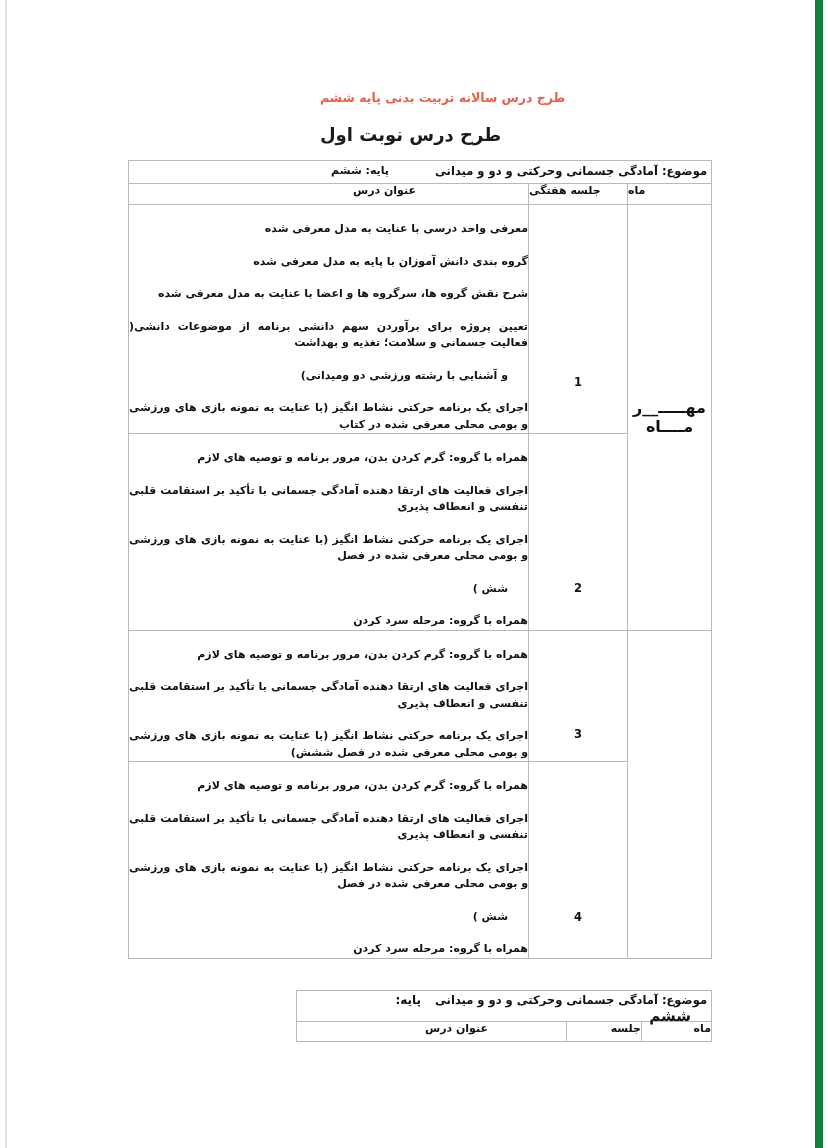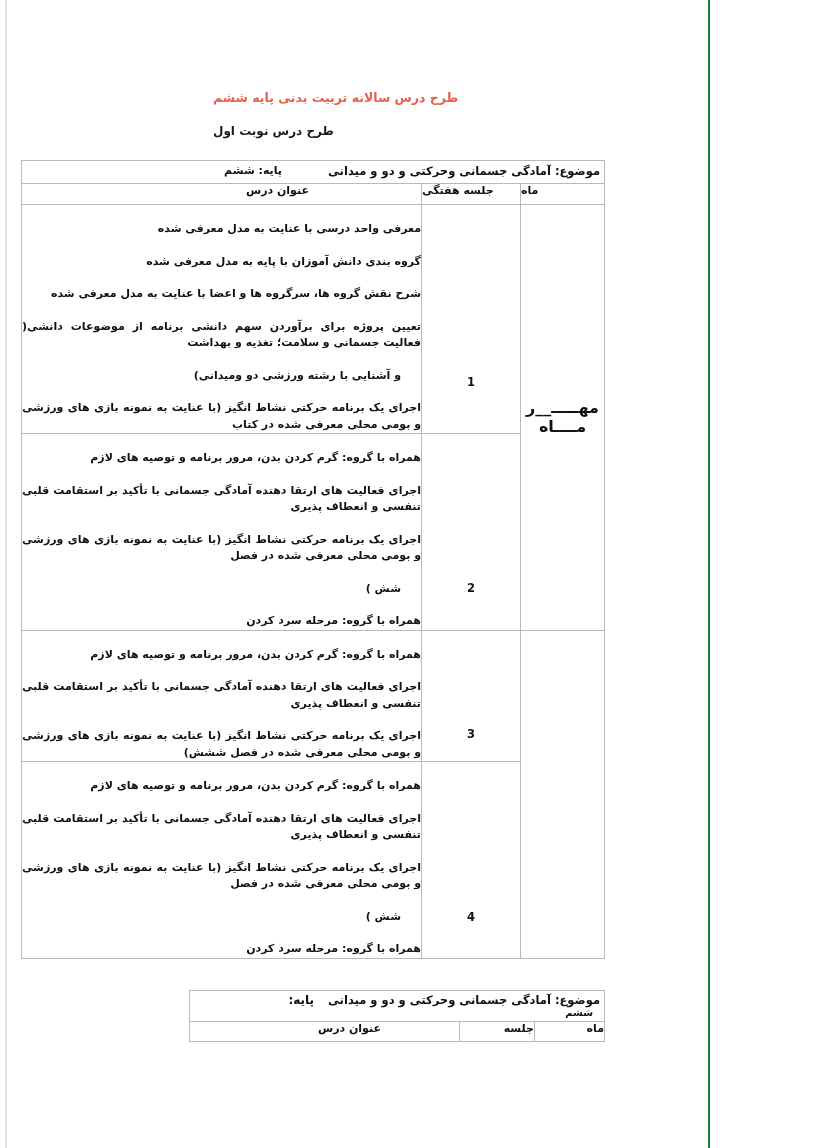--- a/index.html
+++ b/index.html
@@ -11,25 +11,25 @@
     width: 828px;
     height: 1148px;
     font-family: "DejaVu Sans", "Liberation Sans", sans-serif;
     overflow: hidden;
     position: relative;
   }
   .page {
     position: absolute;
     left: 5px;
     top: 0;
-    width: 705px;
+    width: 818px;
     height: 1148px;
     background: #ffffff;
     border-left: 2px solid #e2e2e2;
-    border-right: 2px solid #15803d;
+    border-right: 8px solid #15803d;
     box-sizing: border-box;
   }
   .title-red {
     position: absolute;
     top: 90px;
     right: 95px;
     width: 400px;
     text-align: left;
     direction: rtl;
     color: #e8604c;
@@ -38,21 +38,21 @@
     letter-spacing: 0.2px;
   }
   .title-sub {
     position: absolute;
     top: 124px;
     right: 95px;
     width: 400px;
     text-align: left;
     direction: rtl;
     color: #1a1a1a;
-    font-size: 12px;
+    font-size: 18px;
     font-weight: bold;
   }
 
   
   table.sheet {
     position: absolute;
     border-collapse: collapse;
     direction: rtl;
     table-layout: fixed;
     background: #fff;
@@ -164,23 +164,23 @@
   }
   .b-subject-cell .subject {
     position: absolute;
     right: 4px;
     top: 2px;
     font-size: 11.5px;
     white-space: nowrap;
   }
   .b-subject-cell .grade-line2 {
     position: absolute;
-    right: 11px;
+    right: 20px;
     top: 16px;
-    font-size: 10px;
+    font-size: 15px;
   }
   .b-subject-cell .grade {
     position: absolute;
     right: 290px;
     top: 2px;
     font-size: 12px;
   }
   .b-hdr td {
     height: 19px;
     padding-top: 2px;

